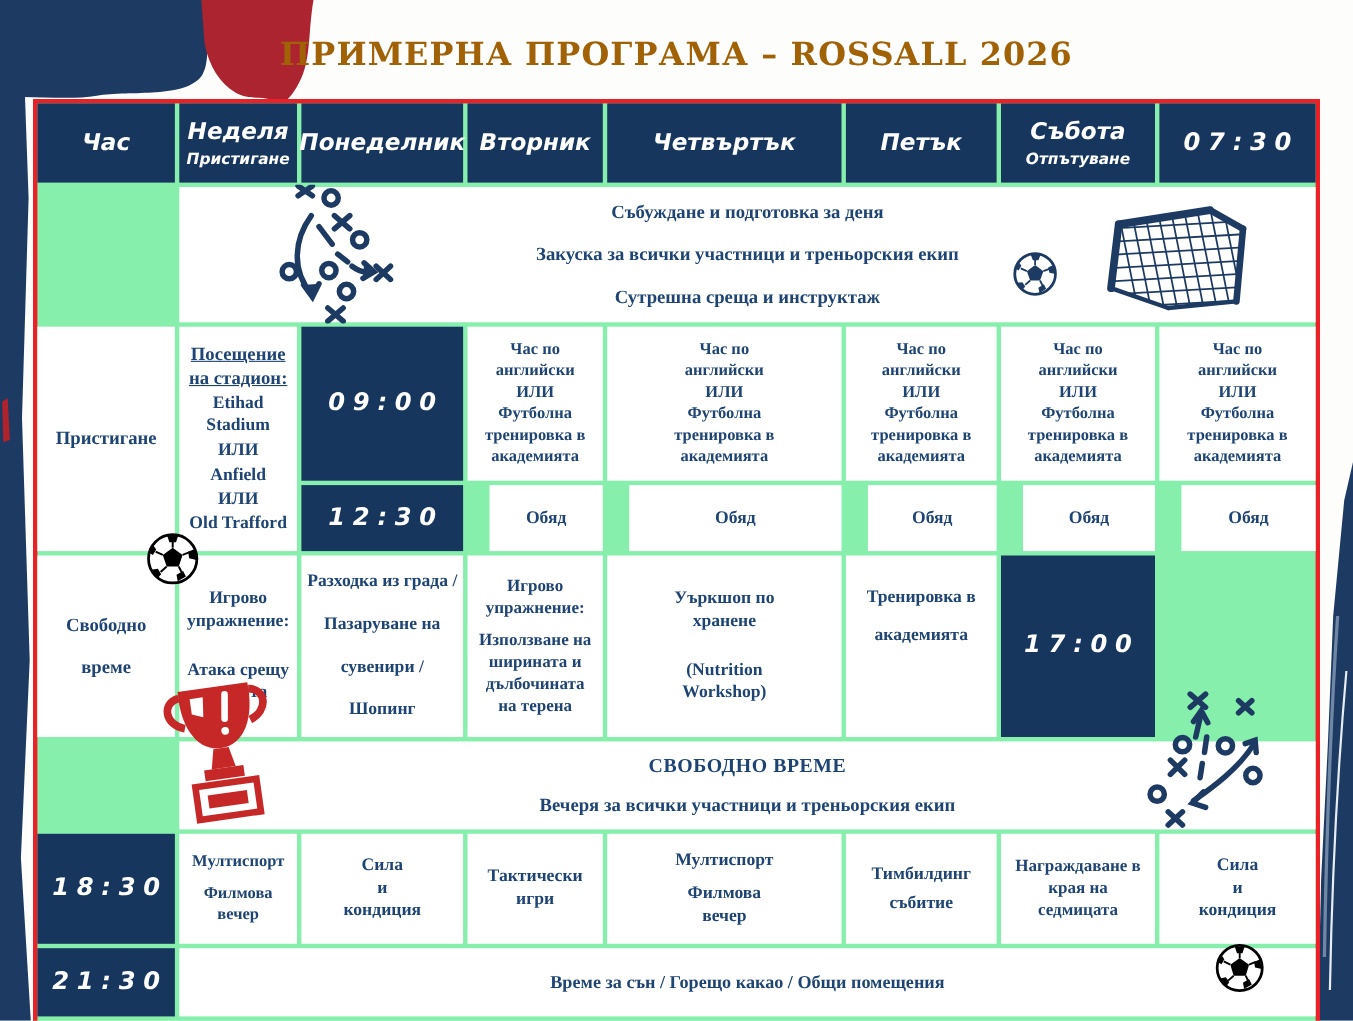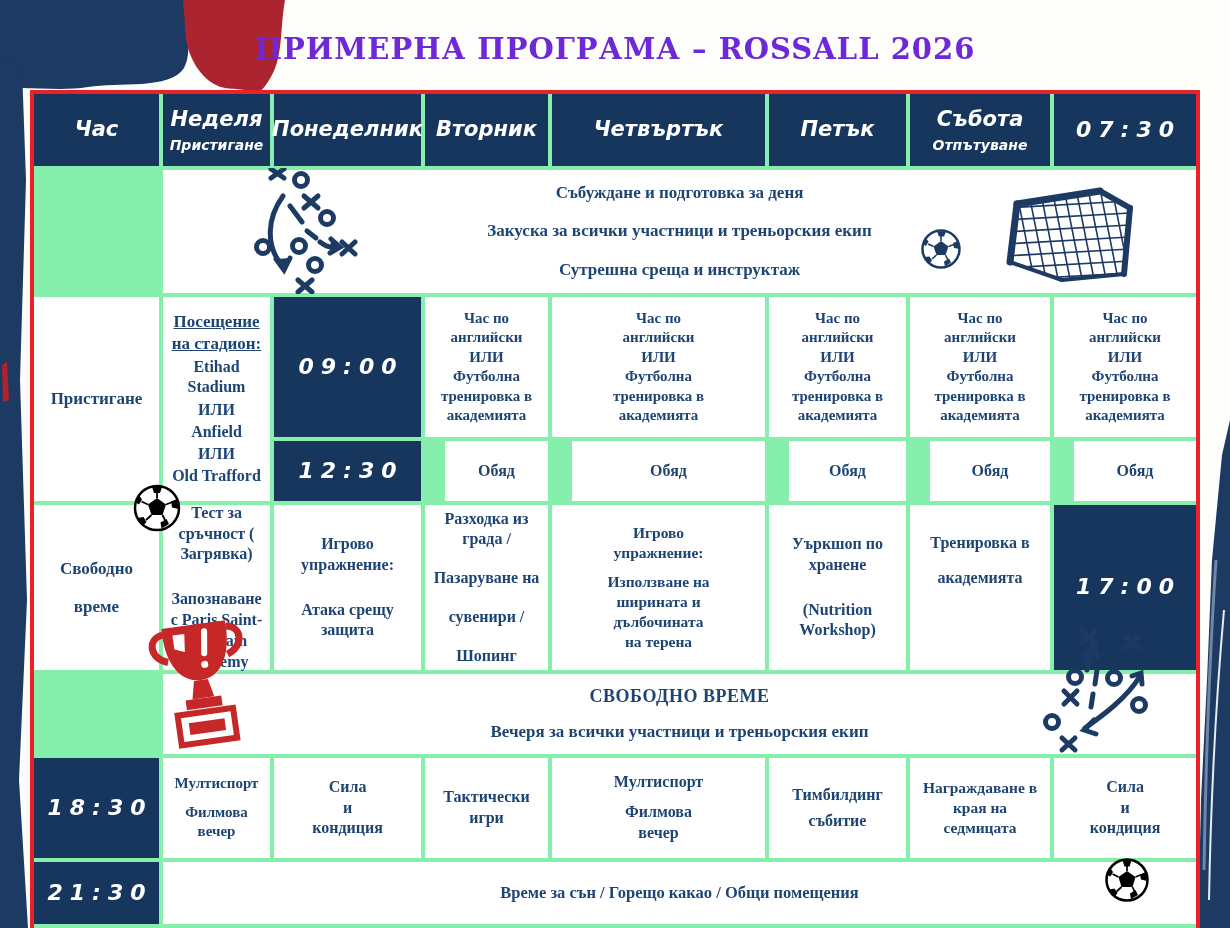--- a/index.html
+++ b/index.html
@@ -1,21 +1,21 @@
 <!DOCTYPE html>
 <html><head>
 <meta charset="utf-8">
 <style>
   * { margin:0; padding:0; box-sizing:border-box; }
   html,body { width:1230px; height:928px; }
   body { position:relative; background:#fdfdfc; font-family:"Liberation Serif", serif; overflow:hidden; }
   .bg-svg { position:absolute; left:0; top:0; z-index:0; }
   .title { position:absolute; top:32px; left:30px; width:1170px; text-align:center;
            font-family:"DejaVu Serif", serif; font-weight:700; font-size:29px;
-           color:#6d28d9; letter-spacing:1px; z-index:2; }
+           color:#a16207; letter-spacing:1px; z-index:2; }
   .schedule { position:absolute; left:30px; top:90px; width:1170px; height:920px;
               background:#86efac; border:4px solid #ea2127; display:grid; z-index:1;
               grid-template-columns:125px 107px 147px 123px 213px 137px 140px 142px;
               grid-template-rows:72px 123px 140px 60px 165px 80px 100px 62px;
               gap:4px; }
   .cell { background:#ffffff; color:#1d4473; display:flex; flex-direction:column;
           align-items:center; justify-content:center; text-align:center;
           font-weight:700; font-size:15px; line-height:1.3; padding:4px; }
   .navy { background:#17365e; }
   .script { font-family:"DejaVu Sans", sans-serif; font-style:italic; font-weight:700; color:#fff; }
@@ -143,24 +143,20 @@
     <span>Обяд</span>
   </div>
   <div class="cell lunch">
     <span>Обяд</span>
   </div>
 
   <div class="cell">
     <div style="font-size:17px; line-height:2.2; max-width:90px;">Свободно време</div>
   </div>
   <div class="cell">
-    <div class="narrow" style="font-size:16px;">Тест за сръчност ( Загрявка)</div>
-    <div class="narrow gap-lg" style="font-size:16px;">Запознаване с Paris Saint-Germain Academy</div>
-  </div>
-  <div class="cell">
     <div class="narrow" style="font-size:16px;">Игрово упражнение:</div>
     <div class="narrow gap-lg" style="font-size:16px;">Атака срещу защита</div>
   </div>
   <div class="cell wed-walk">
     <div class="ln">Разходка из града /</div>
     <div class="ln">Пазаруване на</div>
     <div class="ln">сувенири /</div>
     <div class="ln">Шопинг</div>
   </div>
   <div class="cell">

